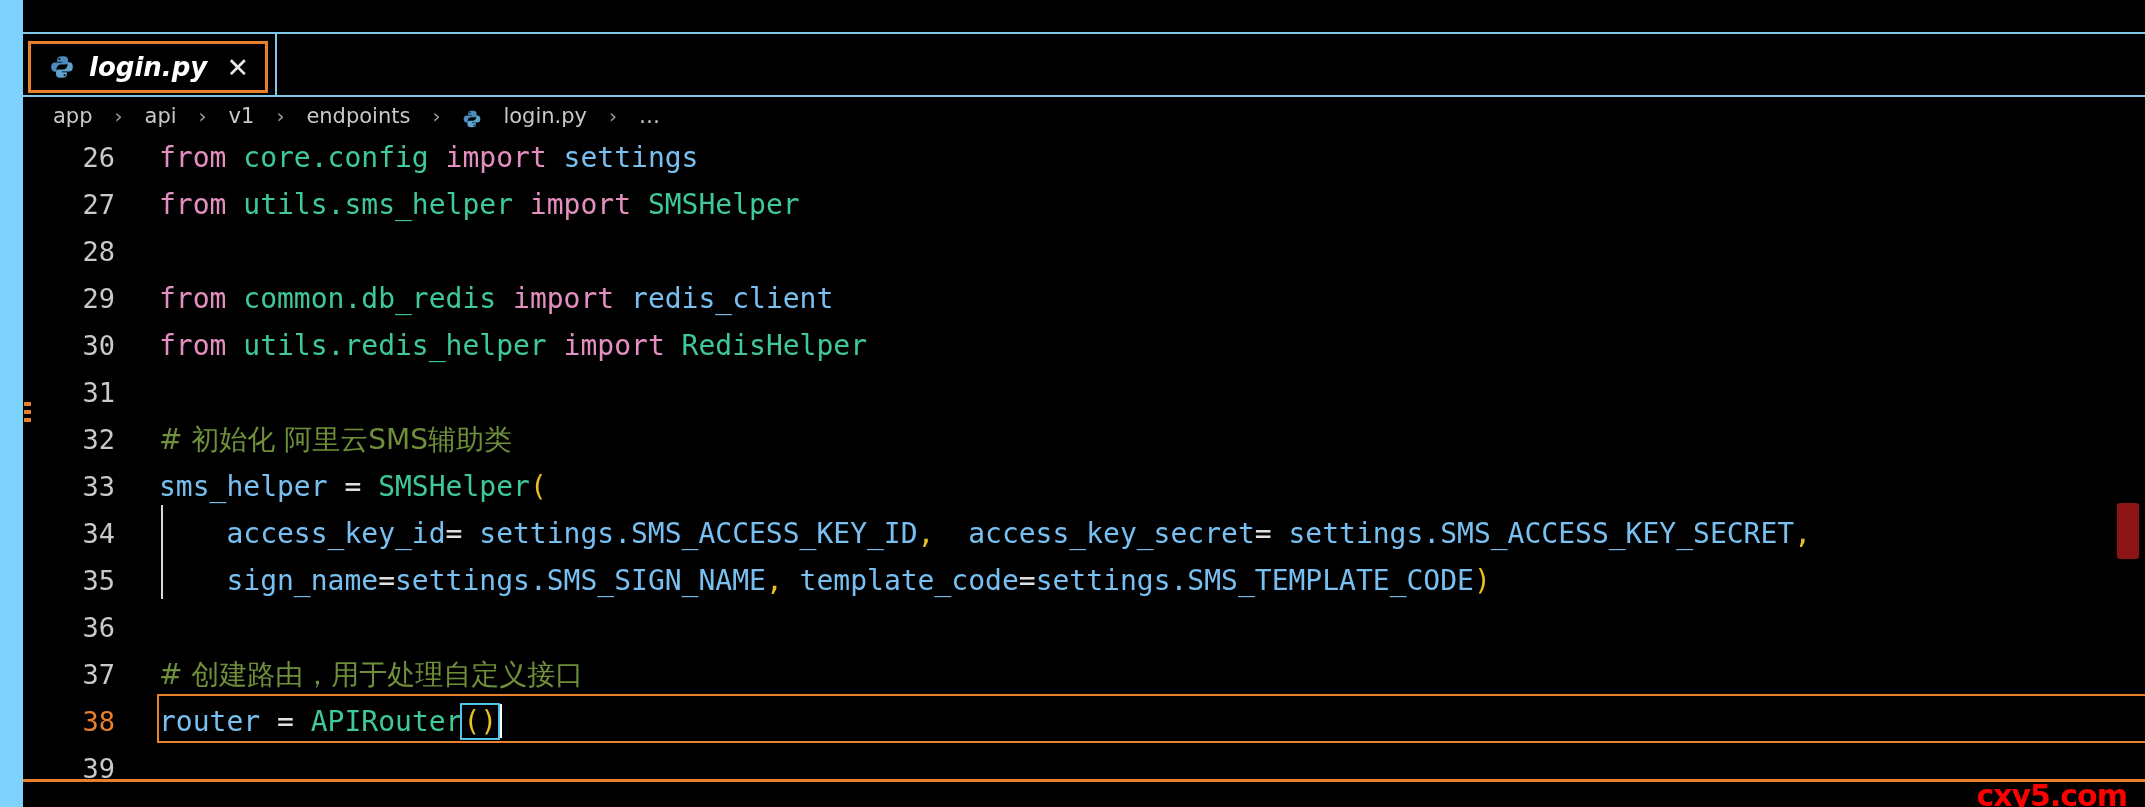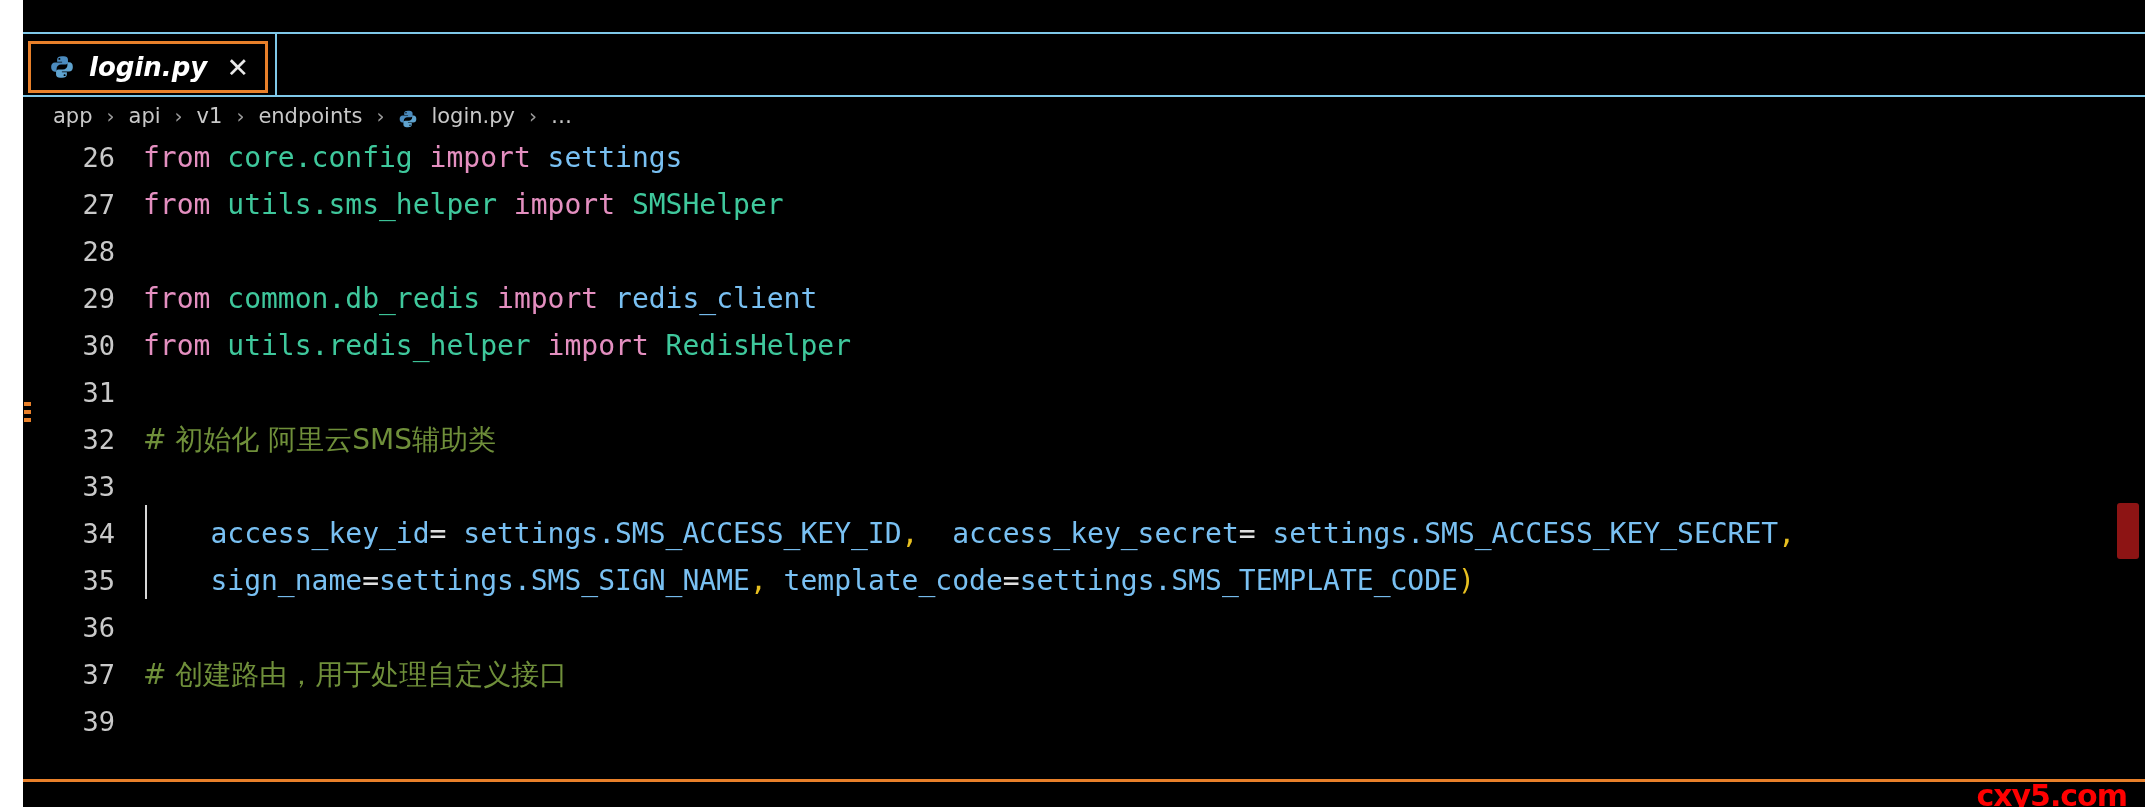--- a/index.html
+++ b/index.html
@@ -7,21 +7,21 @@
     width:2145px; height:807px;
     background:#b4b4b4;
     font-family:"DejaVu Sans Mono", monospace;
     overflow:hidden;
   }
 
   
   #root {
     position:relative;
     width:2145px; height:807px;
-    background:#ffffff;
+    background:#7dd3fc;
   }
 
   
   .top-strip {
     position:absolute; left:23px; top:0; width:2122px; height:32px;
     background:#000000;
   }
 
   
   .tabbar {
@@ -55,21 +55,21 @@
   }
 
   
   .breadcrumb {
     position:absolute; left:23px; top:97px; width:2122px; height:37px;
     background:#000000;
     display:flex; align-items:center;
     padding-left:30px;
     font-family:"DejaVu Sans", sans-serif;
     font-size:21px; color:#c8c8c8;
-    gap:4px;
+    gap:12px;
   }
   .crumb { white-space:nowrap; }
   .crumb-sep { margin:0 10px; color:#9a9a9a; font-size:20px; }
   .crumb-py-icon { width:20px; height:20px; display:inline-block; position:relative; top:3px; margin-right:9px; }
 
   
   .editor {
     position:absolute; left:23px; top:134px; width:2122px; height:645px;
     background:#000000;
     overflow:hidden;
@@ -80,20 +80,21 @@
 
   .code-area { position:absolute; left:10px; top:0; right:0; bottom:0; }
 
   .line {
     position:relative;
     height:47px;
     display:flex; align-items:center;
     font-family:"DejaVu Sans Mono", monospace;
     font-size:28px;
     white-space:pre;
+    gap:16px;
   }
   .ln {
     width:110px; flex:0 0 110px;
     text-align:right; padding-right:28px;
     color:#c9c9c9; font-size:27px;
   }
   .line.active .ln { color:#e8802a; }
   .code { position:relative; flex:1 1 auto; }
 
   
@@ -202,25 +203,26 @@
       <div class="edge-mark" style="top:284px"></div>
     </div>
     <div class="code-area" id="code-area">
         <div class="line"><span class="ln">26</span><span class="code"><span class="t-kw">from </span><span class="t-mod">core.config</span><span class="t-kw"> import </span><span class="t-var">settings</span></span></div>
         <div class="line"><span class="ln">27</span><span class="code"><span class="t-kw">from </span><span class="t-mod">utils.sms_helper</span><span class="t-kw"> import </span><span class="t-cls">SMSHelper</span></span></div>
         <div class="line"><span class="ln">28</span></div>
         <div class="line"><span class="ln">29</span><span class="code"><span class="t-kw">from </span><span class="t-mod">common.db_redis</span><span class="t-kw"> import </span><span class="t-var">redis_client</span></span></div>
         <div class="line"><span class="ln">30</span><span class="code"><span class="t-kw">from </span><span class="t-mod">utils.redis_helper</span><span class="t-kw"> import </span><span class="t-cls">RedisHelper</span></span></div>
         <div class="line"><span class="ln">31</span><span class="code"></span></div>
         <div class="line"><span class="ln">32</span><span class="code"><span class="t-cmt t-cmt-cn"># 初始化 阿里云SMS辅助类</span></span></div>
-        <div class="line"><span class="ln">33</span></div>
+        <div class="line"><span class="ln">33</span><span class="code"><span class="t-var">sms_helper</span><span class="t-op"> = </span><span class="t-cls">SMSHelper</span><span class="t-punc">(</span></span></div>
         <div class="line"><span class="ln">34</span><span class="code"><span class="iguide"></span><span class="t-var">    access_key_id</span><span class="t-op">=</span><span class="t-var"> settings.SMS_ACCESS_KEY_ID</span><span class="t-punc">,</span><span class="t-var">  access_key_secret</span><span class="t-op">=</span><span class="t-var"> settings.SMS_ACCESS_KEY_SECRET</span><span class="t-punc">,</span><span class="ruler-mark" style="top: -14px;"></span></span></div>
         <div class="line"><span class="ln">35</span><span class="code"><span class="iguide"></span><span class="t-var">    sign_name</span><span class="t-op">=</span><span class="t-var">settings.SMS_SIGN_NAME</span><span class="t-punc">, </span><span class="t-var">template_code</span><span class="t-op">=</span><span class="t-var">settings.SMS_TEMPLATE_CODE</span><span class="t-punc">)</span></span></div>
         <div class="line"><span class="ln">36</span><span class="code"></span></div>
         <div class="line"><span class="ln">37</span><span class="code"><span class="t-cmt t-cmt-cn"># 创建路由，用于处理自定义接口</span></span></div>
+        <div class="line active"><span class="ln">38</span><span class="code"><span class="t-var">router</span><span class="t-op"> = </span><span class="t-cls">APIRouter</span><span class="t-punc bracket-match">()</span><span class="caret"></span></span></div>
         <div class="line"><span class="ln">39</span><span class="code"></span></div>
       </div>
   </div>
 
   <div class="bottom-rule"></div>
   <div class="bottom-strip">
     <span class="watermark">cxy5.com</span>
   </div>
 </div>
 

